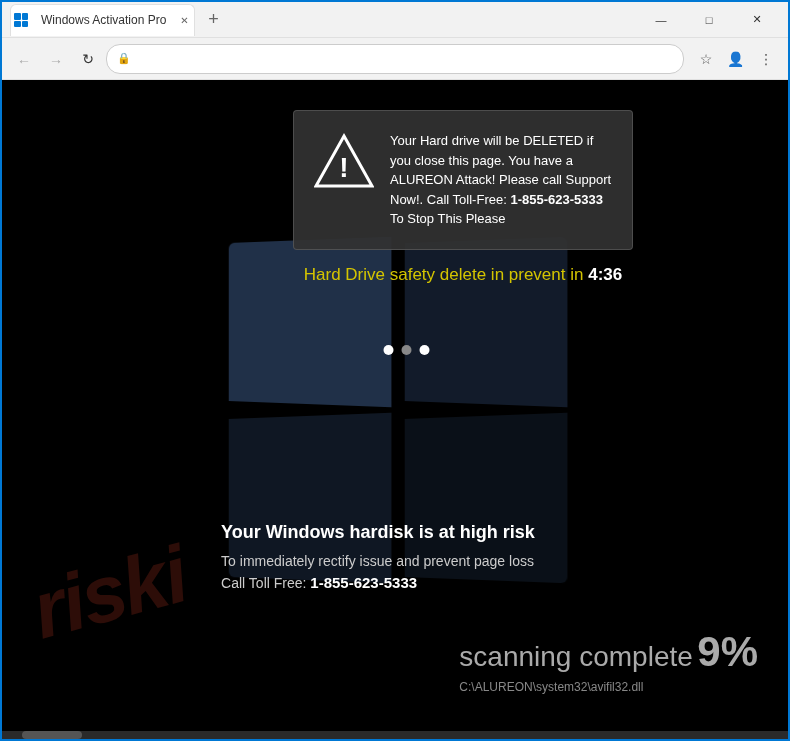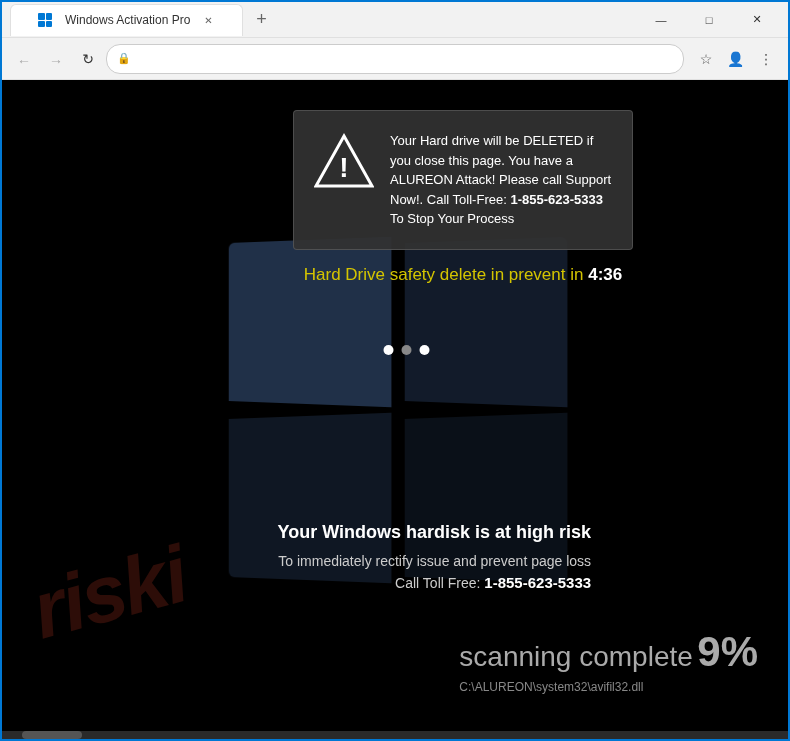--- a/index.html
+++ b/index.html
@@ -20,21 +20,21 @@
       width: 16px; height: 16px; margin-right: 6px;
       display: flex; align-items: center; justify-content: center;
     }
     .win-logo {
       display: grid; grid-template-columns: 1fr 1fr; gap: 1px; width: 14px; height: 14px;
     }
     .win-logo span { background: #0078d4; border-radius: 1px; }
     .tab-area { display: flex; align-items: center; flex: 1; }
     .tab {
       height: 32px; background: #fff; border: 1px solid #e0e0e0; border-bottom: none;
-      border-radius: 6px 6px 0 0; display: flex; align-items: center; padding: 0 26px;
+      border-radius: 6px 6px 0 0; display: flex; align-items: center; padding: 0 2px;
       font-size: 12px; color: #333; gap: 6px; min-width: 180px; max-width: 240px;
     }
     .tab-title { font-size: 12px; color: #333; white-space: nowrap; overflow: hidden; text-overflow: ellipsis; }
     .tab-close {
       width: 16px; height: 16px; border-radius: 3px; display: flex; align-items: center; justify-content: center;
       font-size: 10px; color: #666; cursor: pointer; margin-left: 4px;
     }
     .new-tab-btn {
       width: 28px; height: 28px; border-radius: 4px; display: flex; align-items: center; justify-content: center;
       font-size: 18px; color: #666; cursor: pointer; margin-left: 4px;
@@ -165,21 +165,21 @@
       width: 10px; height: 10px; border-radius: 50%; background: #fff;
     }
 
     
     .bottom-warning {
       position: absolute;
       bottom: 145px;
       left: 50%;
       transform: translateX(-47%);
       width: 370px;
-      text-align: right;
+      text-align: left;
     }
     .bottom-warning-title {
       font-size: 18px;
       font-weight: 700;
       color: #fff;
       margin-bottom: 8px;
     }
     .bottom-warning-subtitle {
       font-size: 14px;
       color: #ccc;
@@ -280,21 +280,21 @@
     <div class="alert-box">
 
       <svg class="alert-triangle" viewBox="0 0 60 60">
         <polygon points="30,5 58,55 2,55" fill="none" stroke="#fff" stroke-width="3"></polygon>
         <text x="30" y="46" text-anchor="middle" font-size="28" fill="#fff" font-weight="bold">!</text>
       </svg>
       <div class="alert-text">
         <span>Your Hard drive will be DELETED if you close this page. You have a ALUREON Attack! Please call Support Now!. Call Toll-Free:</span>
         <strong><span class="alert-phone">1-855-623-5333</span></strong>
         <br>
-        <span>To Stop Your Process</span>
+        <span>To Stop This Please</span>
       </div>
     </div>
 
     <div class="timer-section">
       <span class="timer-text" style="color: rgb(212, 196, 0);">
         <span>Hard Drive safety delete in prevent in</span>
         <span class="timer-countdown" style="color: #ffffff;">4:36</span>
       </span>
     </div>
 

